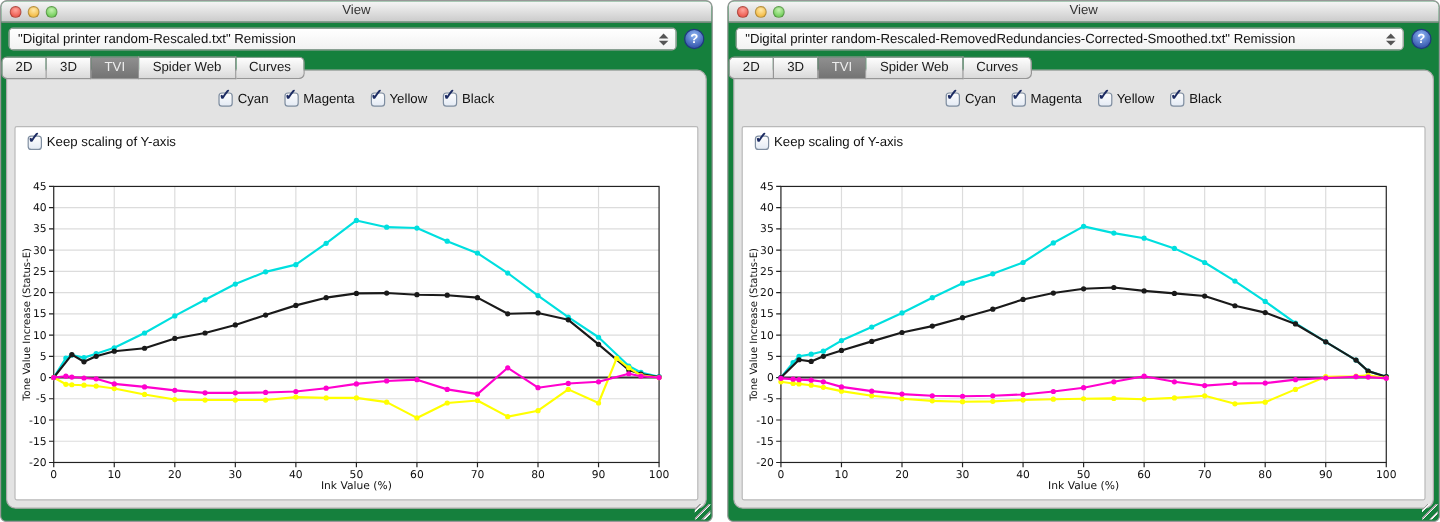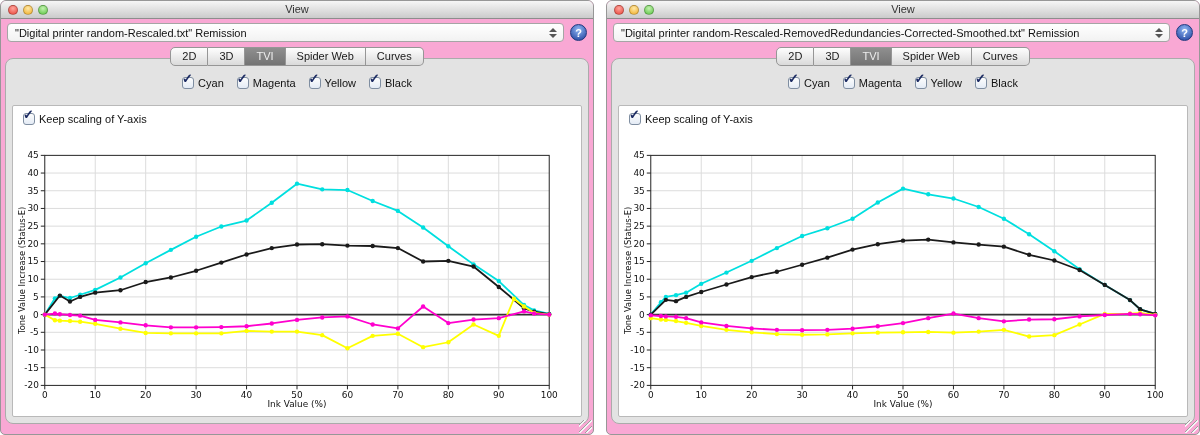--- a/index.html
+++ b/index.html
@@ -1,19 +1,19 @@
 <!DOCTYPE html>
 <html><head>
 <meta charset="utf-8">
 <style>
   * { box-sizing: border-box; margin: 0; padding: 0; }
   html,body { width:1200px; height:435px; background:#ffffff; font-family:"Liberation Sans",sans-serif; }
   body { display:flex; gap:12px; }
 
-  .window { position:relative; width:660px; height:435px; background:#f9a8d4;
+  .window { position:relative; width:660px; height:435px; background:#15803d;
             border:1px solid #979797; border-radius:6px 6px 5px 5px; overflow:hidden; }
 
   
   .titlebar { position:relative; height:18px; background:linear-gradient(#f6f6f6,#cbcbcb);
               border-bottom:1px solid #8d8d8d; }
   .title { position:absolute; left:0; right:0; top:2px; text-align:center; font-size:11px; color:#333; }
   .lights { position:absolute; left:7px; top:3.5px; display:flex; gap:5px; }
   .tl { width:10px; height:10px; border-radius:50%; border:1px solid rgba(0,0,0,.25); }
   .tl.red    { background:radial-gradient(circle at 50% 30%, #ffa59d, #e8463a); }
   .tl.yellow { background:radial-gradient(circle at 50% 30%, #ffe9a8, #f0ad28); }
@@ -28,21 +28,21 @@
   .dd-arrows { display:flex; flex-direction:column; align-items:center; gap:2px; width:12px; }
   .dd-arrows i.up { width:0; height:0; border-left:4px solid transparent; border-right:4px solid transparent;
                     border-bottom:4px solid #555; }
   .dd-arrows i.dn { width:0; height:0; border-left:4px solid transparent; border-right:4px solid transparent;
                     border-top:4px solid #555; }
   .help { width:17px; height:17px; border-radius:50%; border:1px solid #20397e;
           background:radial-gradient(circle at 50% 30%, #8fb6f4, #1d3d99); color:#fff;
           font-size:11px; font-weight:bold; display:flex; align-items:center; justify-content:center; cursor:pointer; }
 
   
-  .tabsrow { position:absolute; top:46px; left:0; right:0; display:flex; justify-content:center; z-index:3; }
+  .tabsrow { position:absolute; top:46px; left:0; right:0; display:flex; z-index:3; }
   .seg { font-size:11px; color:#1a1a1a; background:linear-gradient(#fefefe,#dadada);
          border:1px solid #969696; border-left:none; padding:2px 11px; line-height:13px; cursor:pointer; }
   .seg:first-child { border-left:1px solid #969696; border-radius:5px 0 0 5px; }
   .seg:last-child  { border-radius:0 5px 5px 0; }
   .seg.selected { background:linear-gradient(#8f8f8f,#747474); color:#ededed; }
 
   
   .groupbox { position:absolute; top:57px; left:4px; right:4px; bottom:10px;
               background:#e3e3e3; border:1px solid #ababab; border-radius:8px; }
 

